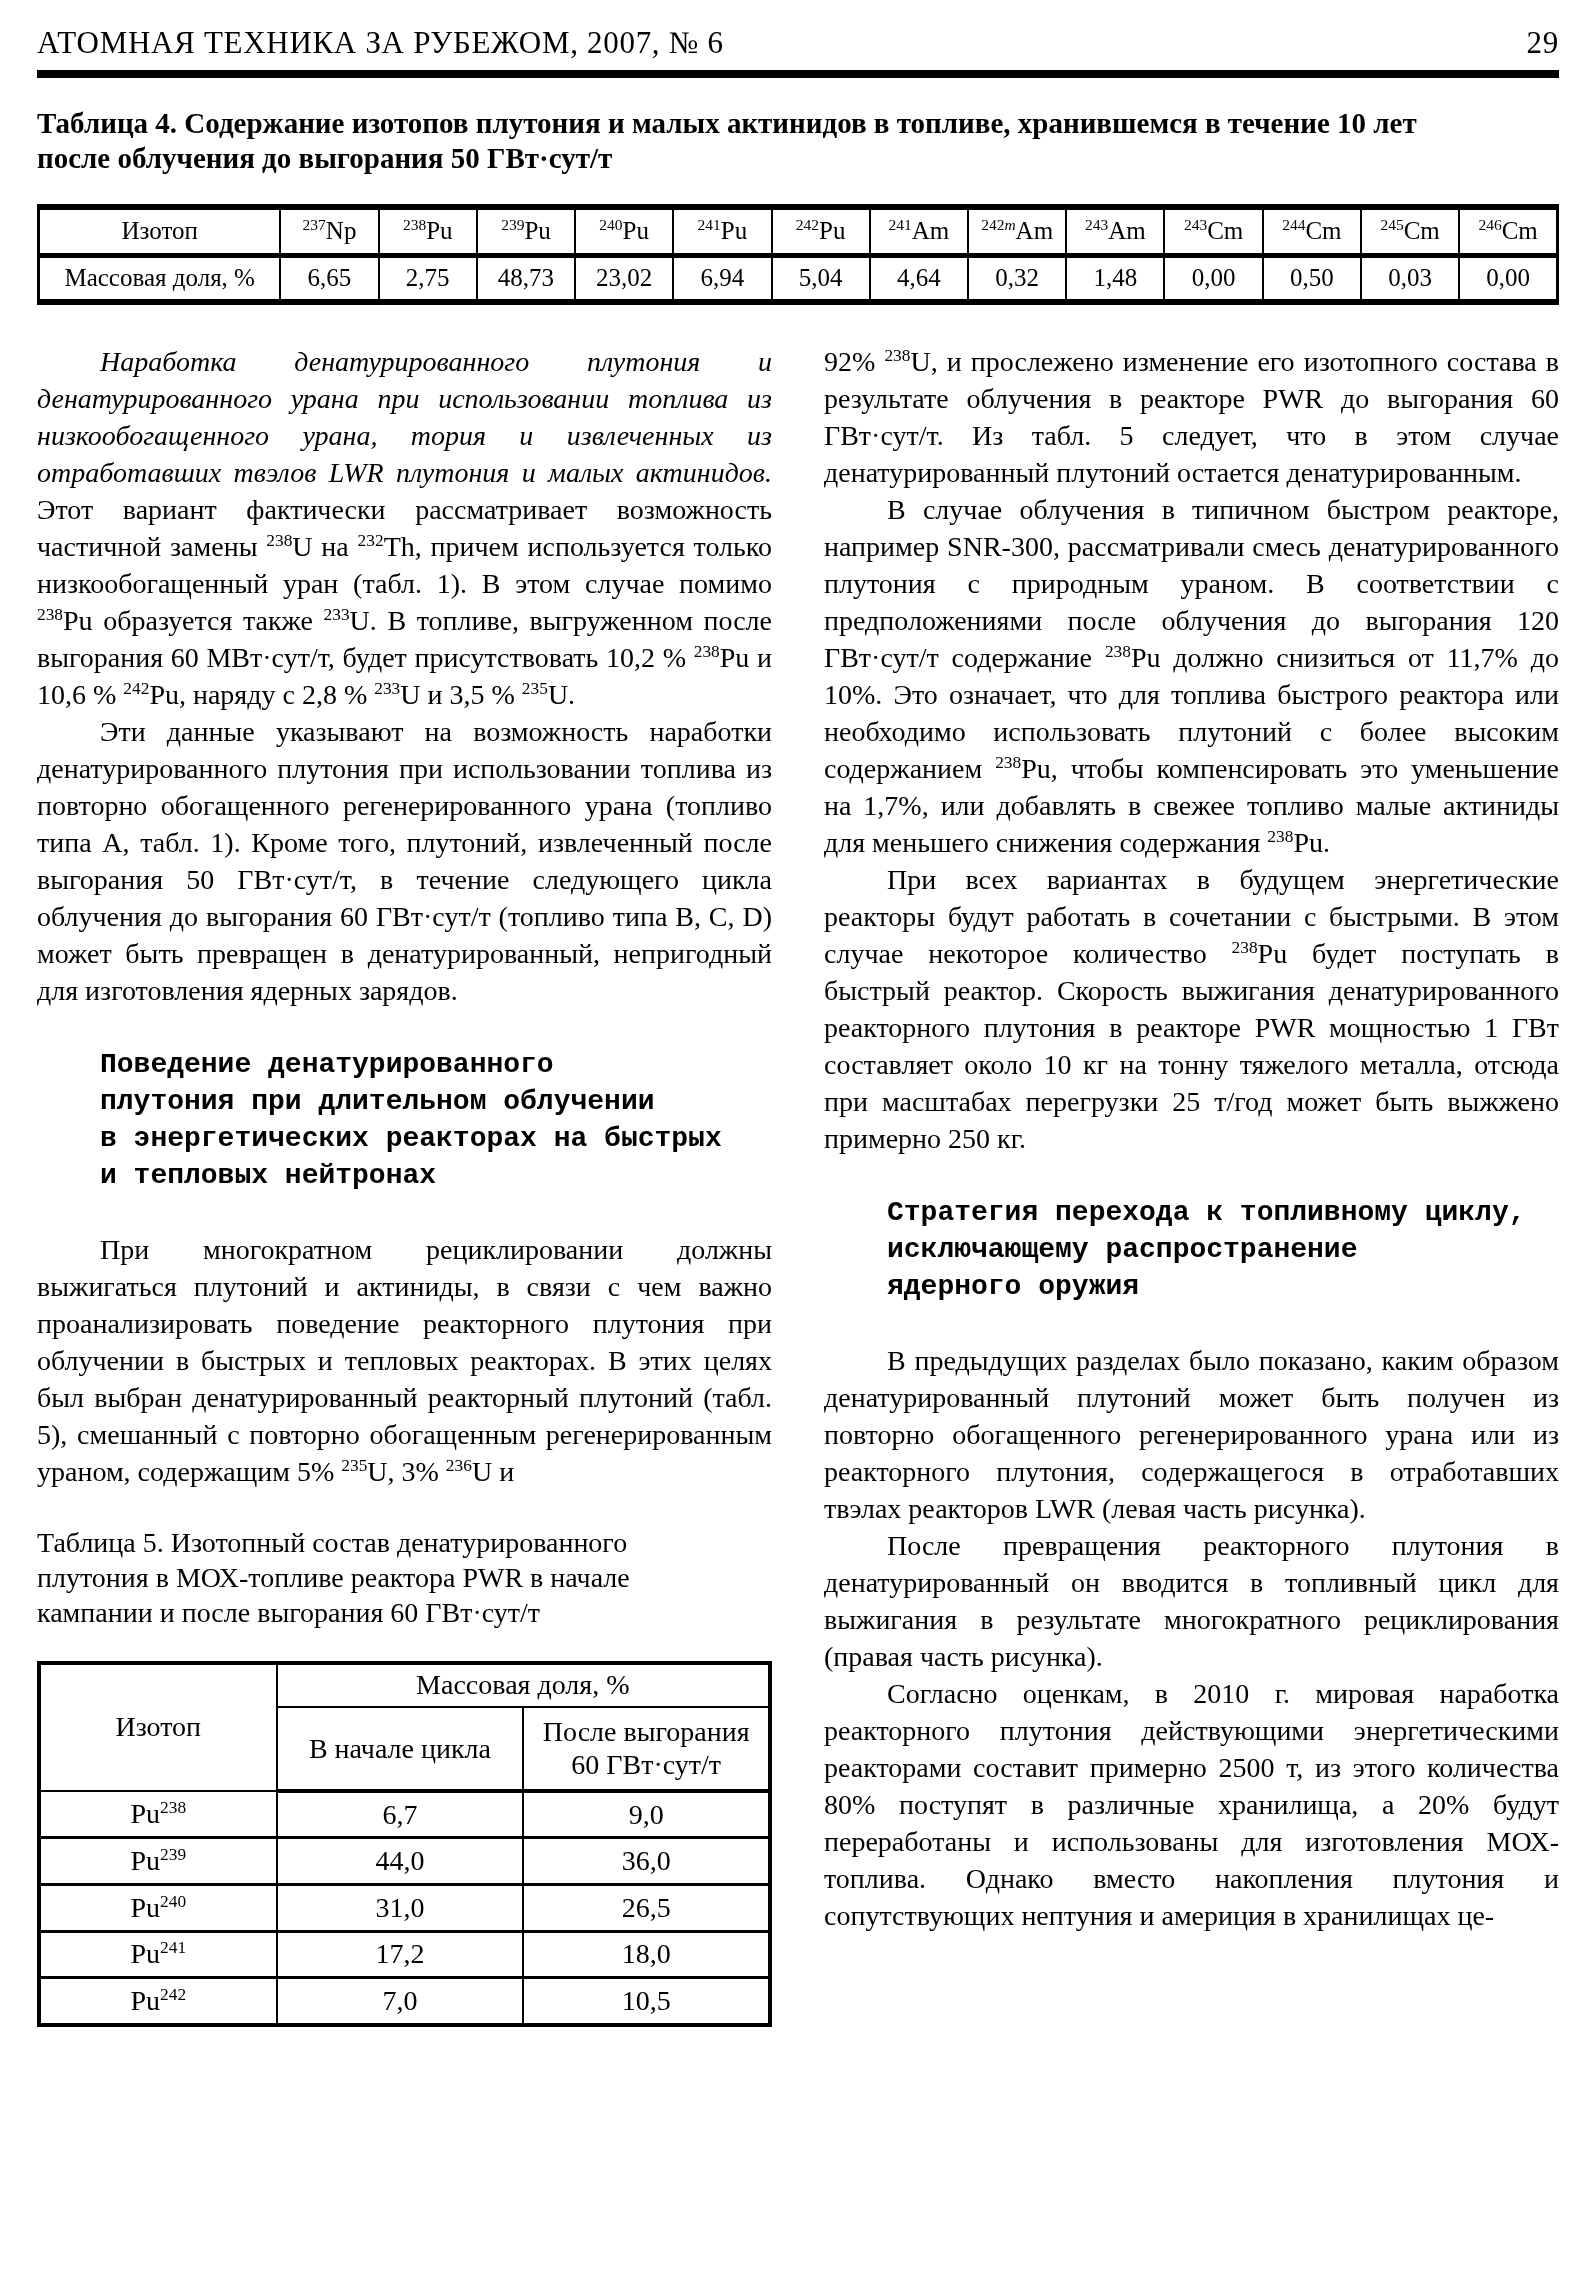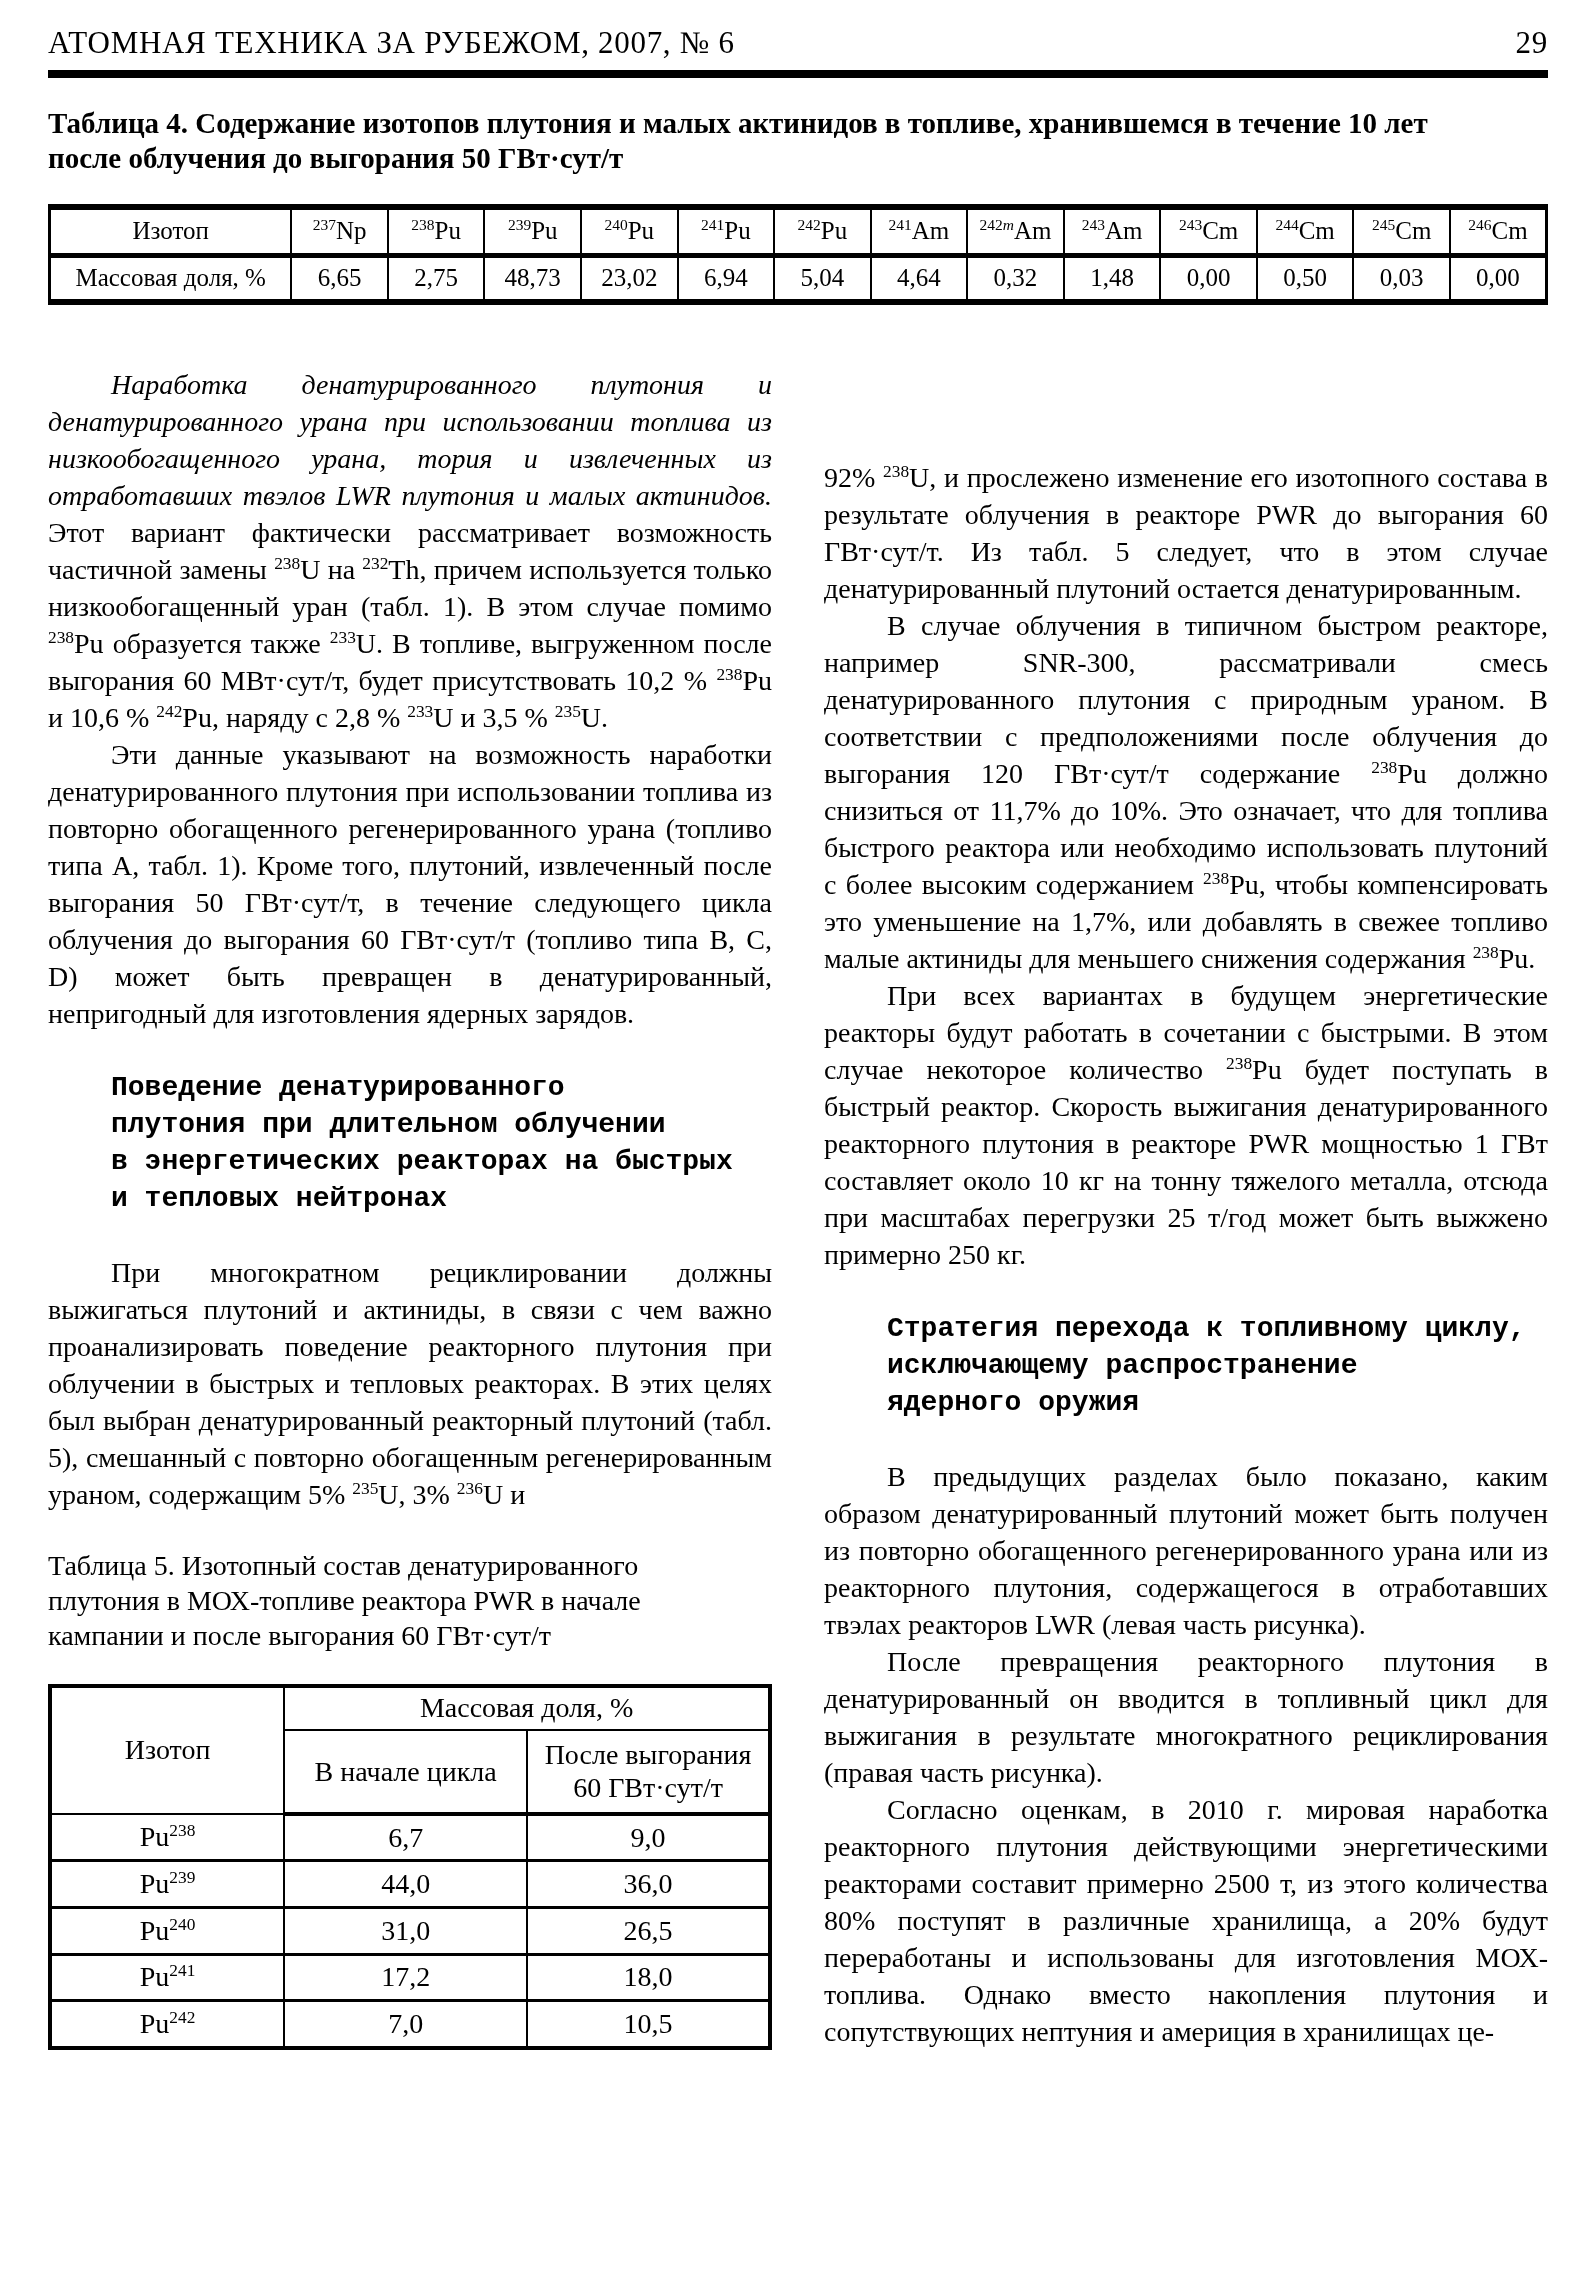--- a/index.html
+++ b/index.html
@@ -1,39 +1,39 @@
 <!DOCTYPE html>
 <html lang="ru" style="font-size:10.6px"><head>
 <meta charset="utf-8">
 <style>
   html,body{margin:0;padding:0;}
   body{
     width:1596px;height:2295px;background:#ffffff;color:#000;
     font-family:"Liberation Serif","DejaVu Serif",serif;
     overflow:hidden;
   }
-  .page{padding:0 48px;box-sizing:border-box;width:1596px;height:2295px;}
+  .page{padding:0 37px;box-sizing:border-box;width:1596px;height:2295px;}
   
   .hdr{display:flex;justify-content:space-between;align-items:baseline;
        padding-top:25px;font-size:31px;letter-spacing:0.7px;}
   .rule{height:7.3px;background:#000;margin-top:9.3px;}
   
   .t4caption{margin-top:28px;font-size:29px;font-weight:bold;line-height:35px;white-space:pre-line;}
   
   table{border-collapse:collapse;}
   .t4{width:100%;margin-top:28px;border:3.3px solid #000;border-top-width:6px;border-bottom-width:6px;
       table-layout:fixed;}
   .t4 th,.t4 td{border:2px solid #000;text-align:center;vertical-align:middle;
       font-size:25px;font-weight:normal;padding:0 2.7px;overflow:hidden;}
   .t4 th{height:43px;border-bottom:5.3px solid #000;}
   .t4 td{height:41px;}
   .t4 .lab{width:234px;}
   sup{font-size:62%;line-height:0;vertical-align:super;}
   
-  .cols{display:flex;gap:52px;margin-top:61px;align-items:flex-end;}
+  .cols{display:flex;gap:52px;margin-top:38px;}
   .col{flex:1 1 0;min-width:0;}
   .body{margin:0;font-size:28px;line-height:37px;text-align:justify;text-indent:63px;}
   .noindent{text-indent:0;}
   .ital{font-style:italic;}
   .heading{margin:37px 0;padding-left:63px;font-size:28px;line-height:37px;font-weight:bold;
            white-space:pre-line;text-align:left;font-family:Liberation Mono, monospace;}
   
   .t5caption{margin:35px 0 31px 0;font-size:28px;font-weight:normal;line-height:35px;white-space:pre-line;}
   .t5{width:100%;border:4px solid #000;table-layout:fixed;}
   .t5 th,.t5 td{border:2px solid #000;text-align:center;vertical-align:middle;

